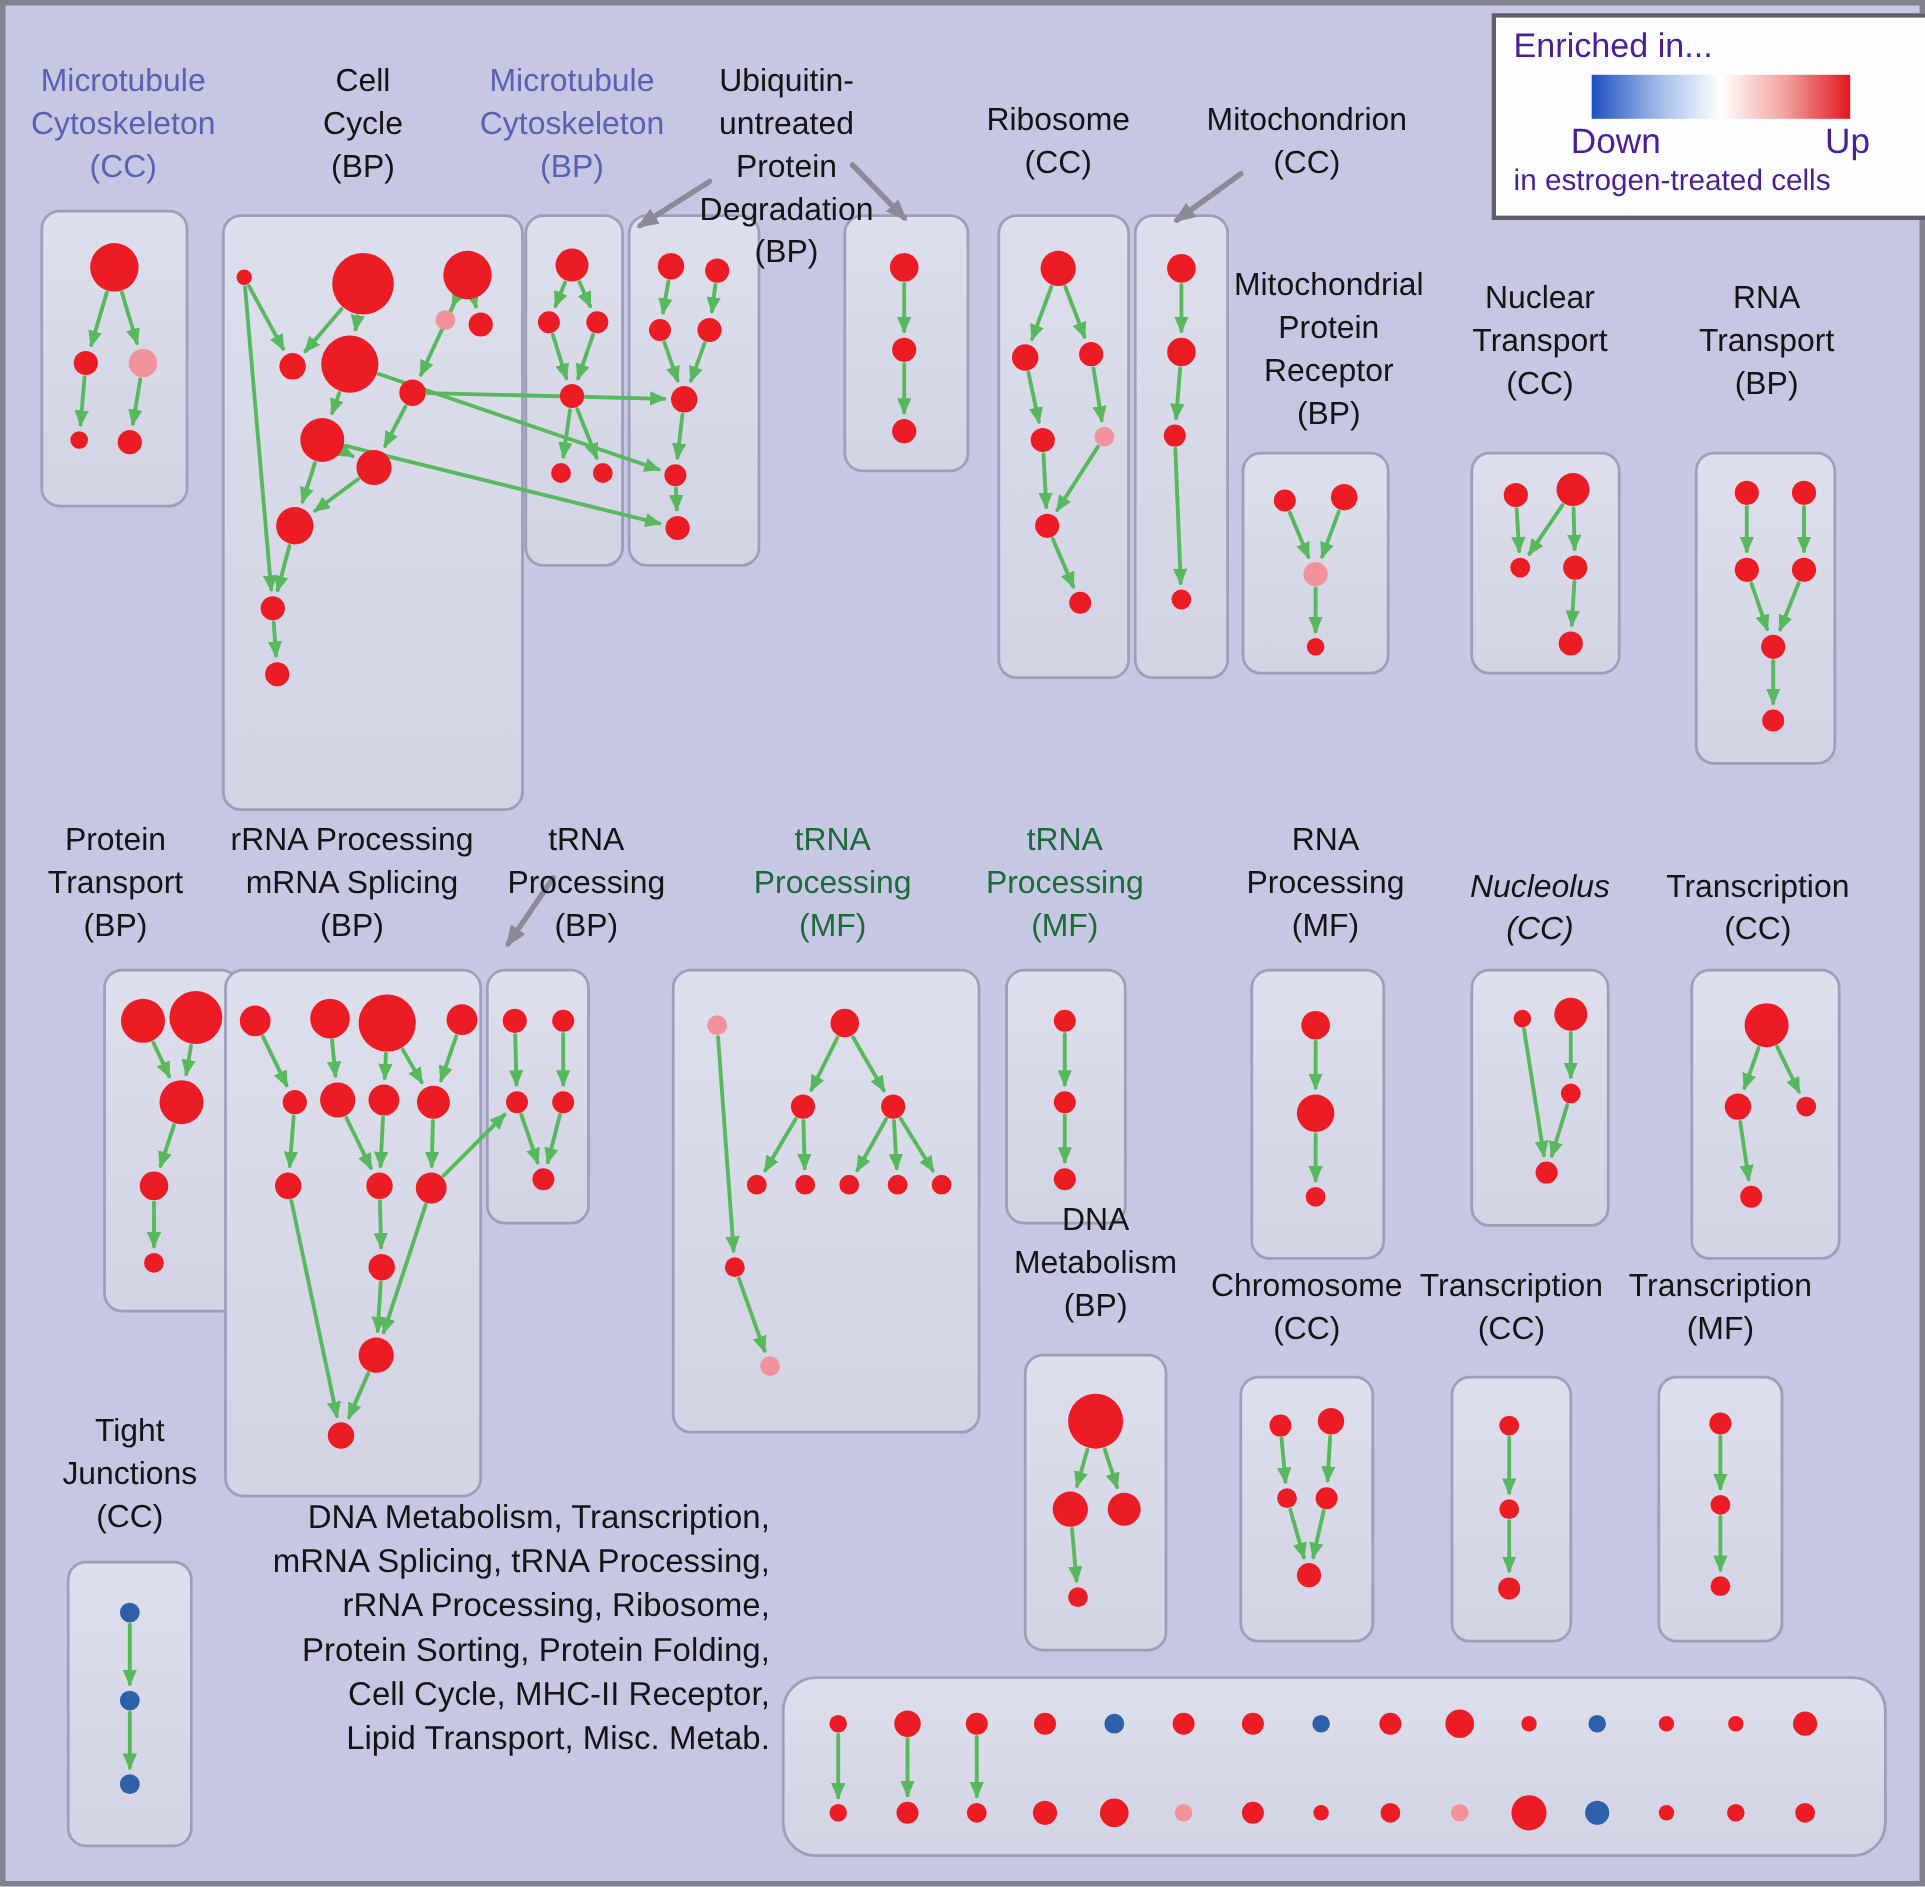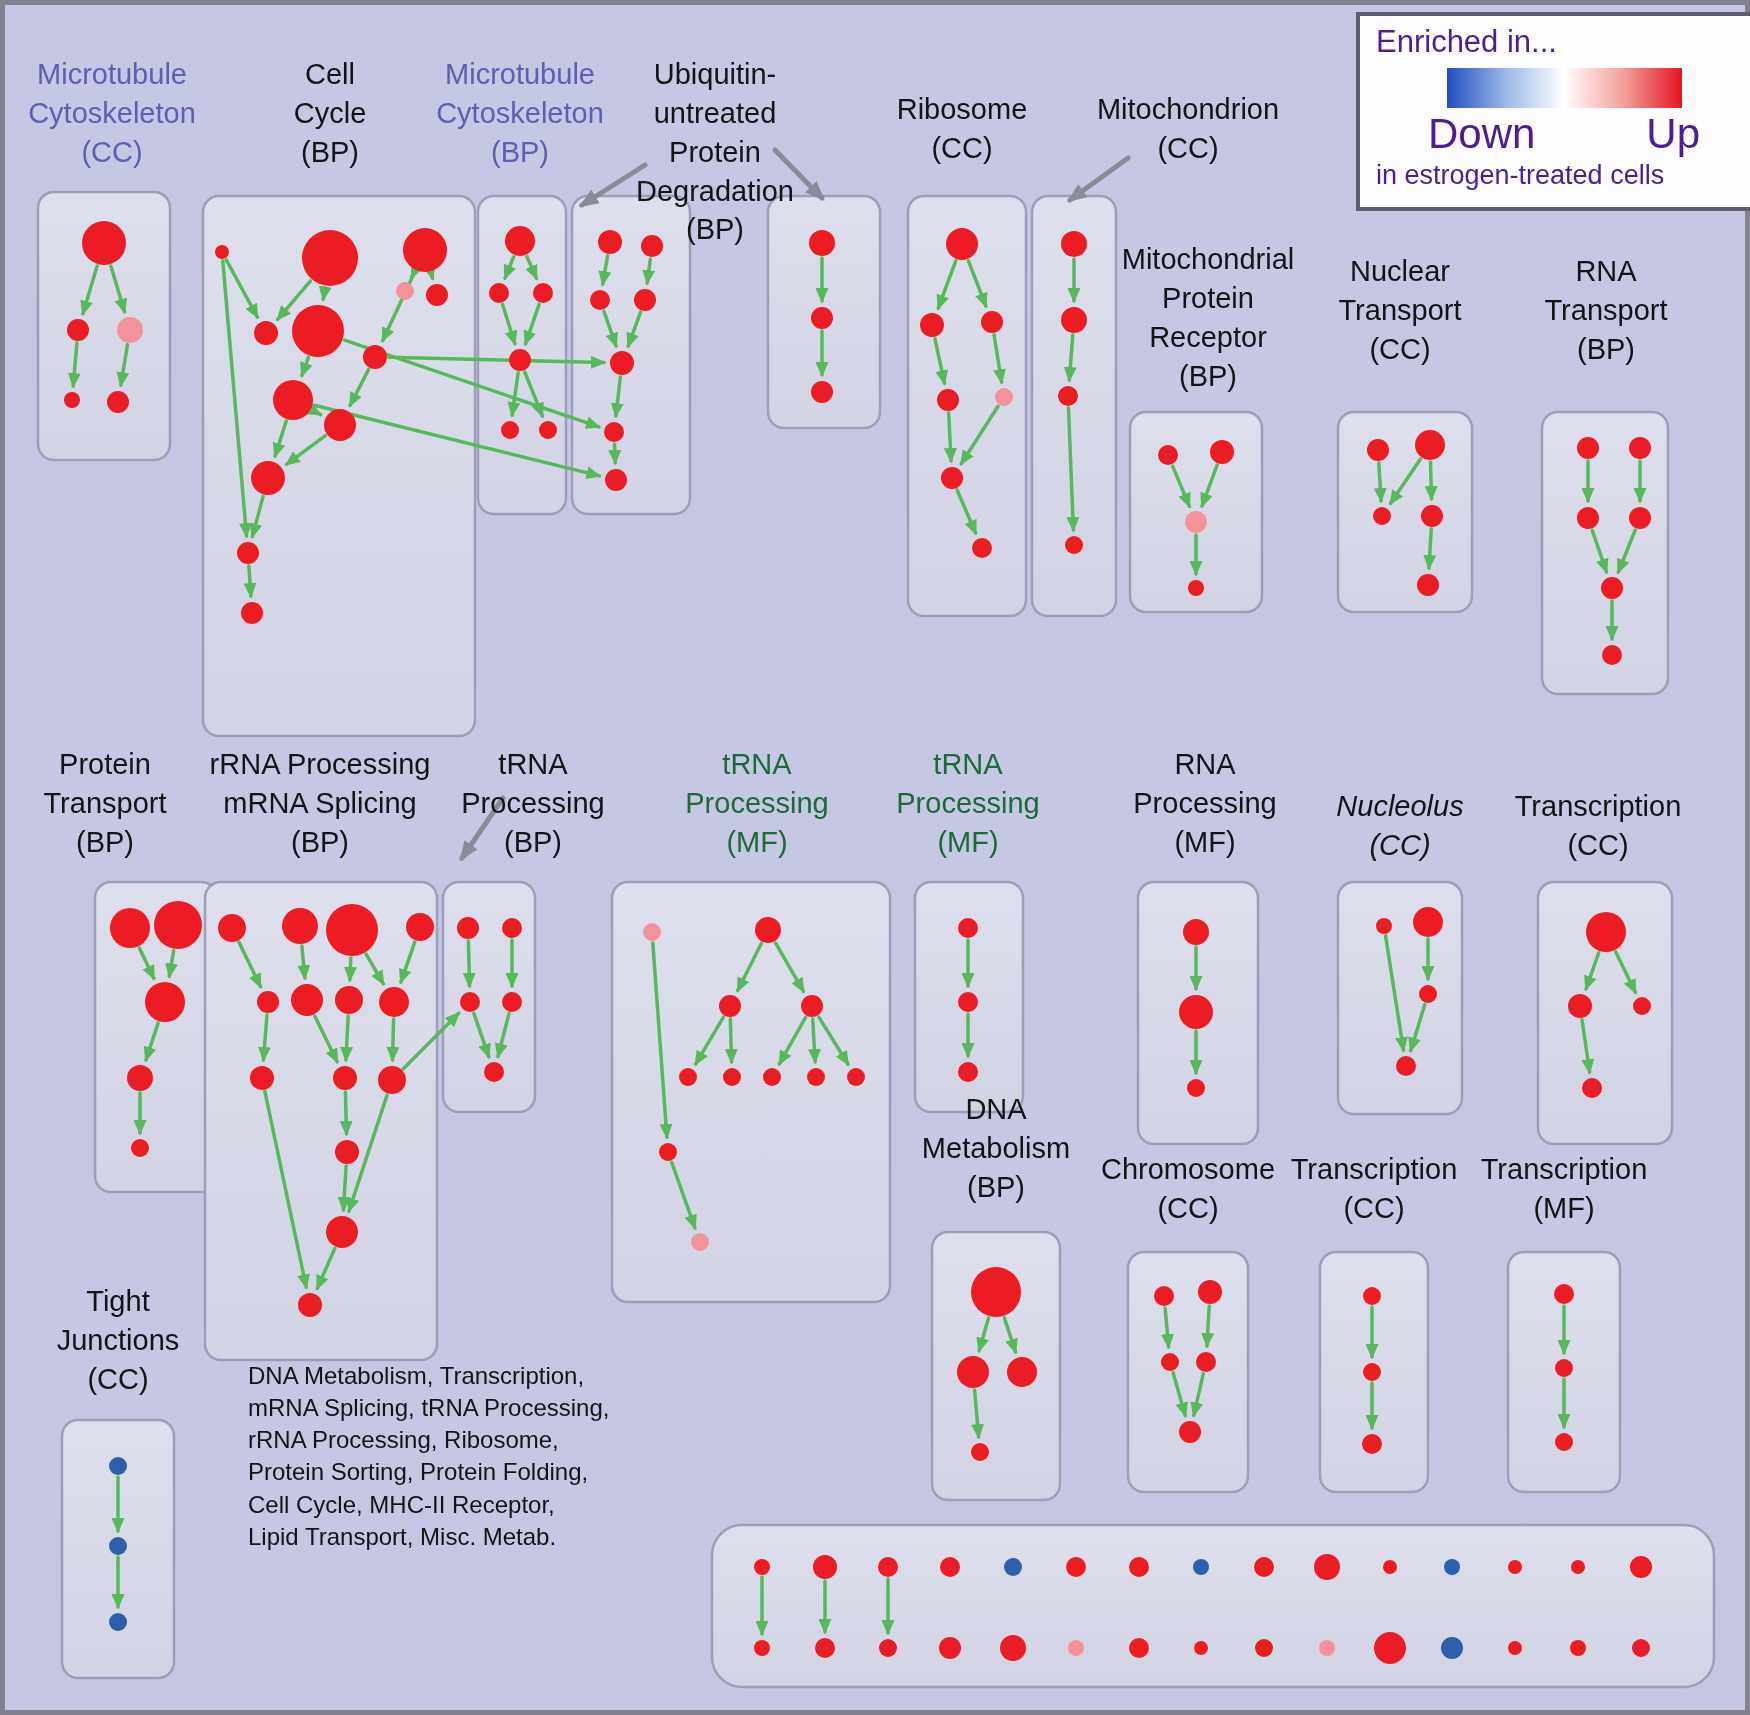--- a/index.html
+++ b/index.html
@@ -14,30 +14,30 @@
   .cbox{fill:url(#boxg);stroke:#9d9eb8;stroke-width:2.5;}
   .edge{stroke:#57b85e;stroke-width:3.5;fill:none;stroke-linecap:round;}
   .ann{stroke:#8b8b98;stroke-width:5;stroke-linecap:round;}
   .clabel{
     position:absolute;transform:translateX(-50%);
     text-align:center;white-space:pre-line;
     font-size:29px;line-height:1.34;color:#141414;
   }
   .clabel.blue{color:#5c60b2;}
   .clabel.green{color:#1b6a38;}
-  .clabel.left{transform:none;text-align:left;font-size:24px;}
+  .clabel.left{transform:none;text-align:right;font-size:30px;}
   .legend{
     position:absolute;left:1322px;top:12px;width:416px;
     background:#fdfdff;border:4px solid #5e5e6e;
     box-sizing:border-box;padding:8px 16px 14px;
     text-align:left;color:#4c1d95;margin-left:34px;
   }
   .legend-title{font-size:31px;}
   .legend-bar{width:235px;height:40px;margin:8px auto 2px;}
-  .legend-ends{width:272px;margin:0 auto;display:flex;justify-content:space-between;font-size:42px;}
+  .legend-ends{width:272px;margin:0 auto;display:flex;justify-content:space-between;font-size:32px;}
   .legend-sub{font-size:27px;line-height:1.3;}
 </style>
 </head>
 <body>
 
 <div id="figure">
 
   <svg id="diagram" viewBox="0 0 1750 1715" preserveAspectRatio="none">
     <defs>
       <linearGradient id="boxg" x1="0" y1="0" x2="0" y2="1">

